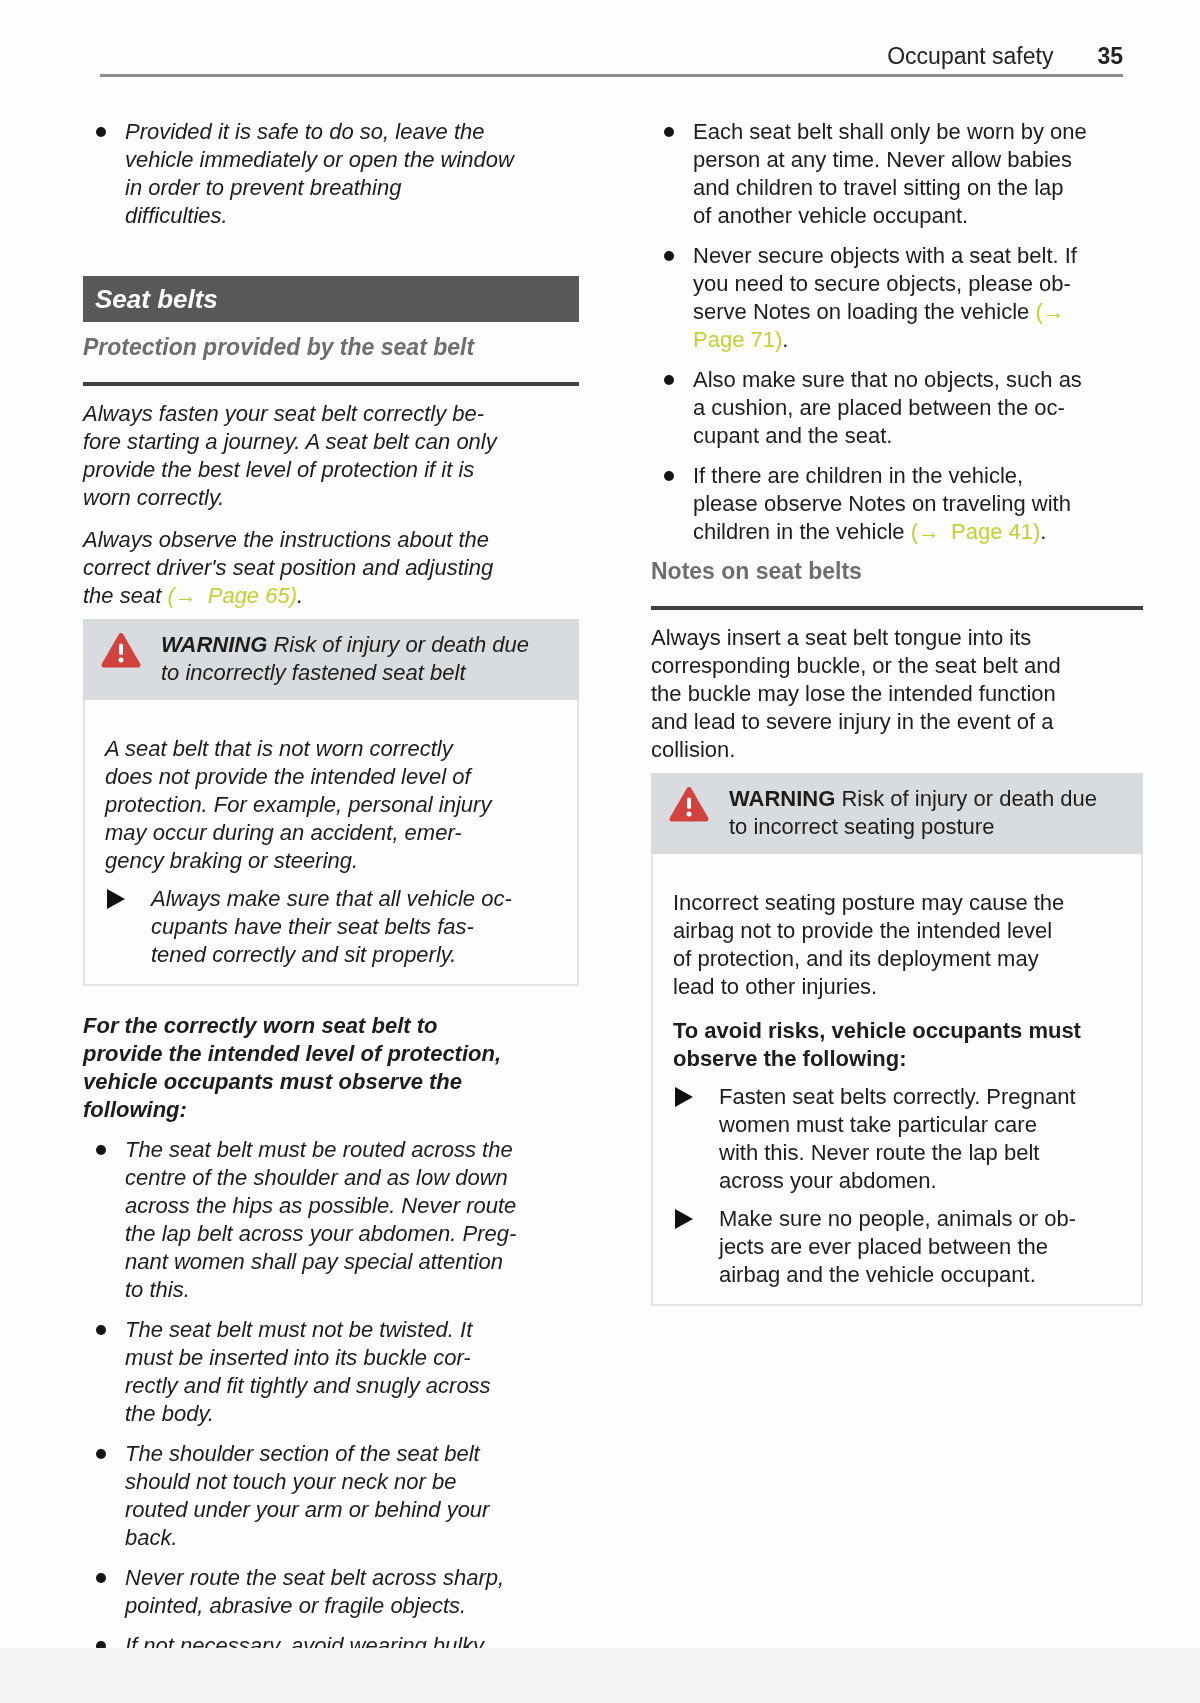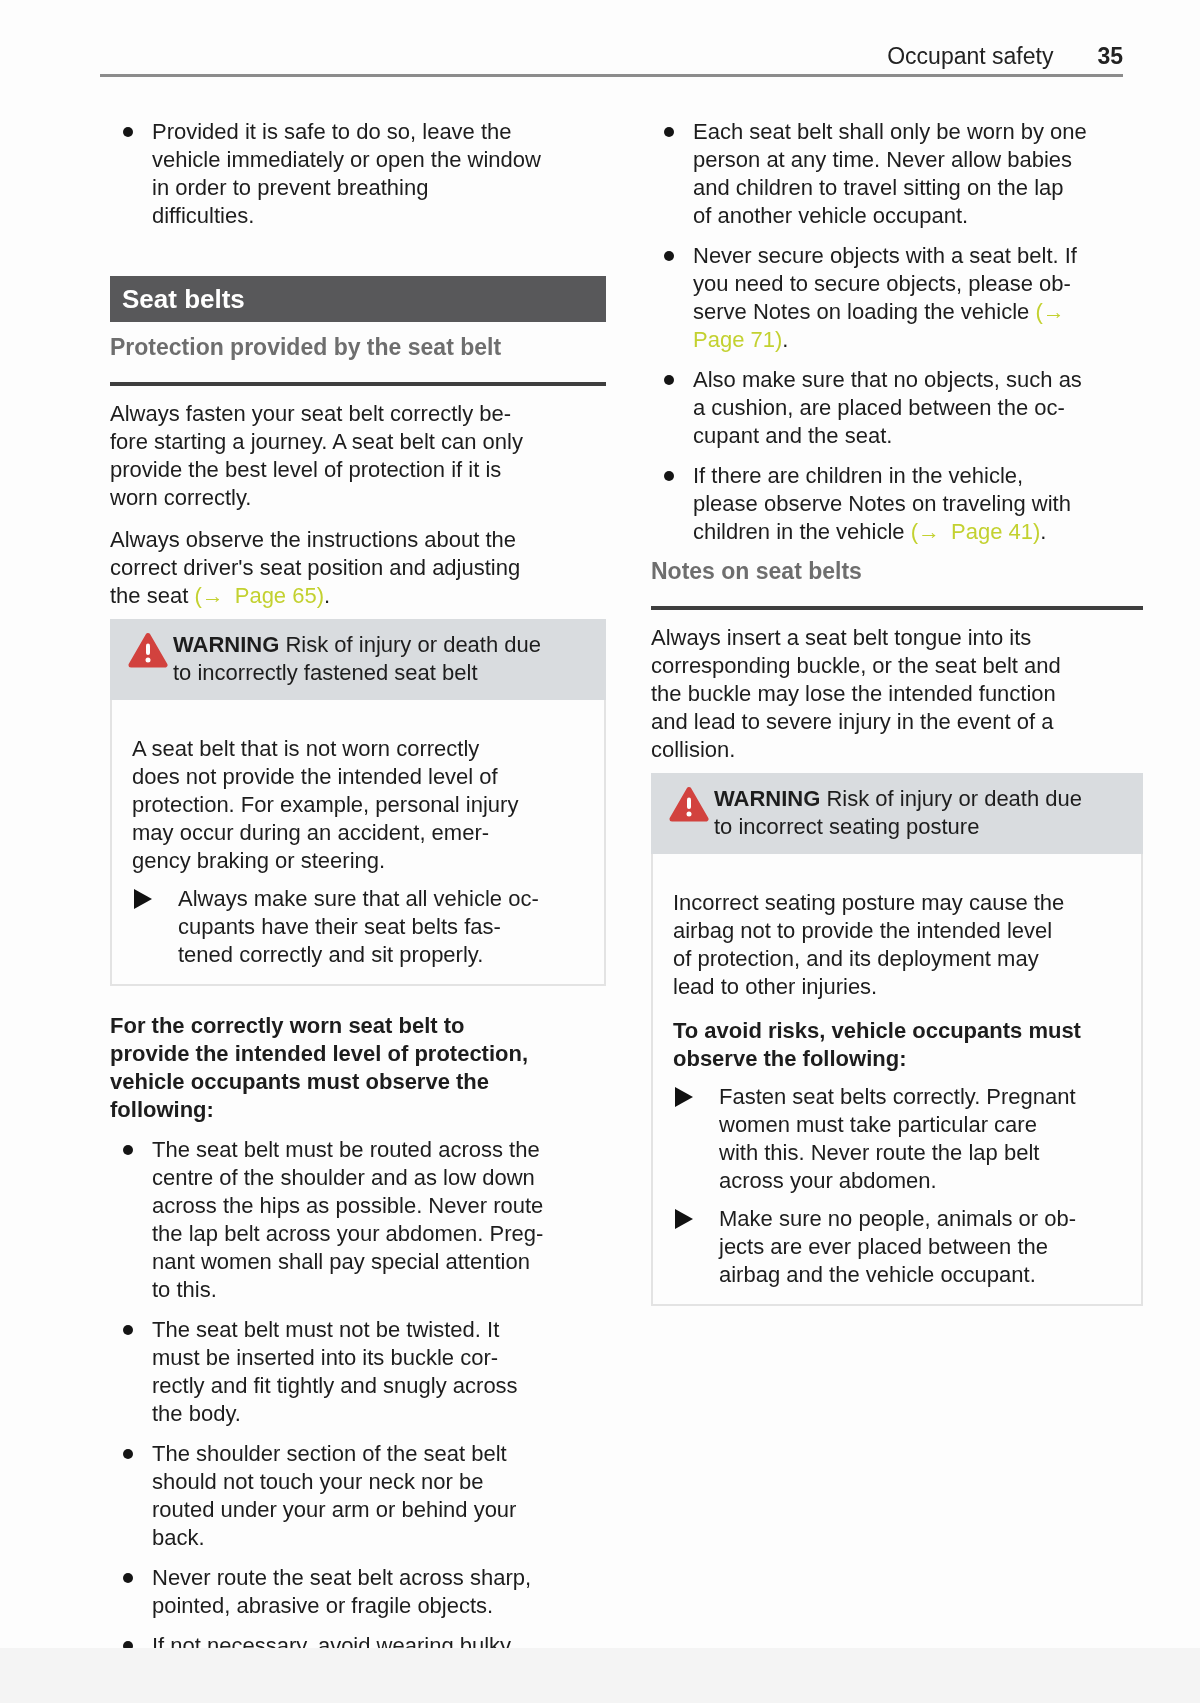--- a/index.html
+++ b/index.html
@@ -18,21 +18,21 @@
     position:absolute;top:42px;right:77px;
     font-size:23px;line-height:28px;color:#222;
   }
   .page-num{font-weight:bold;margin-left:44px;}
   .header-rule{
     position:absolute;top:74px;left:100px;width:1023px;height:3px;
     background:#8c8c8c;
   }
   
   .col{position:absolute;top:106px;font-size:22px;line-height:28px;}
-  .col-left{left:110px;width:496px;}
+  .col-left{left:83px;width:496px;font-style:italic;}
   .col-right{left:651px;width:492px;}
   
   .para,.item-text,.warn-title{white-space:pre-line;}
   .para{margin-top:14px;}
   .para.bold{font-weight:bold;margin-top:26px;}
   .bullet-item{position:relative;padding-left:42px;margin-top:12px;}
   .bullet-item .dot{
     position:absolute;left:13px;top:9px;width:10px;height:10px;
     border-radius:50%;background:#151515;
   }
@@ -48,21 +48,21 @@
     background:#58585a;color:#ffffff;
     font-size:26px;font-weight:bold;padding-left:12px;
   }
   .subheading{
     margin-top:11px;font-size:23px;font-weight:bold;color:#6e6e6e;
     padding-bottom:21px;border-bottom:4px solid #3e3e3e;line-height:28px;
   }
   .warning-box{margin-top:9px;}
   .warning-head{
     background:#d9dcdf;display:flex;align-items:flex-start;
-    padding:12px 14px 13px 18px;gap:5px;
+    padding:12px 14px 13px 18px;gap:20px;
   }
   .warn-icon{flex:0 0 auto;margin-top:1px;}
   .warn-label{font-weight:bold;}
   .warning-body{
     border:2px solid #e3e3e3;border-top:none;background:#fdfdfd;
     padding:27px 14px 15px 20px;
   }
   .warning-body .para{margin-top:8px;}
   .warning-body .para.bold{margin-top:16px;}
   .link-ref{color:#c3d130;}

